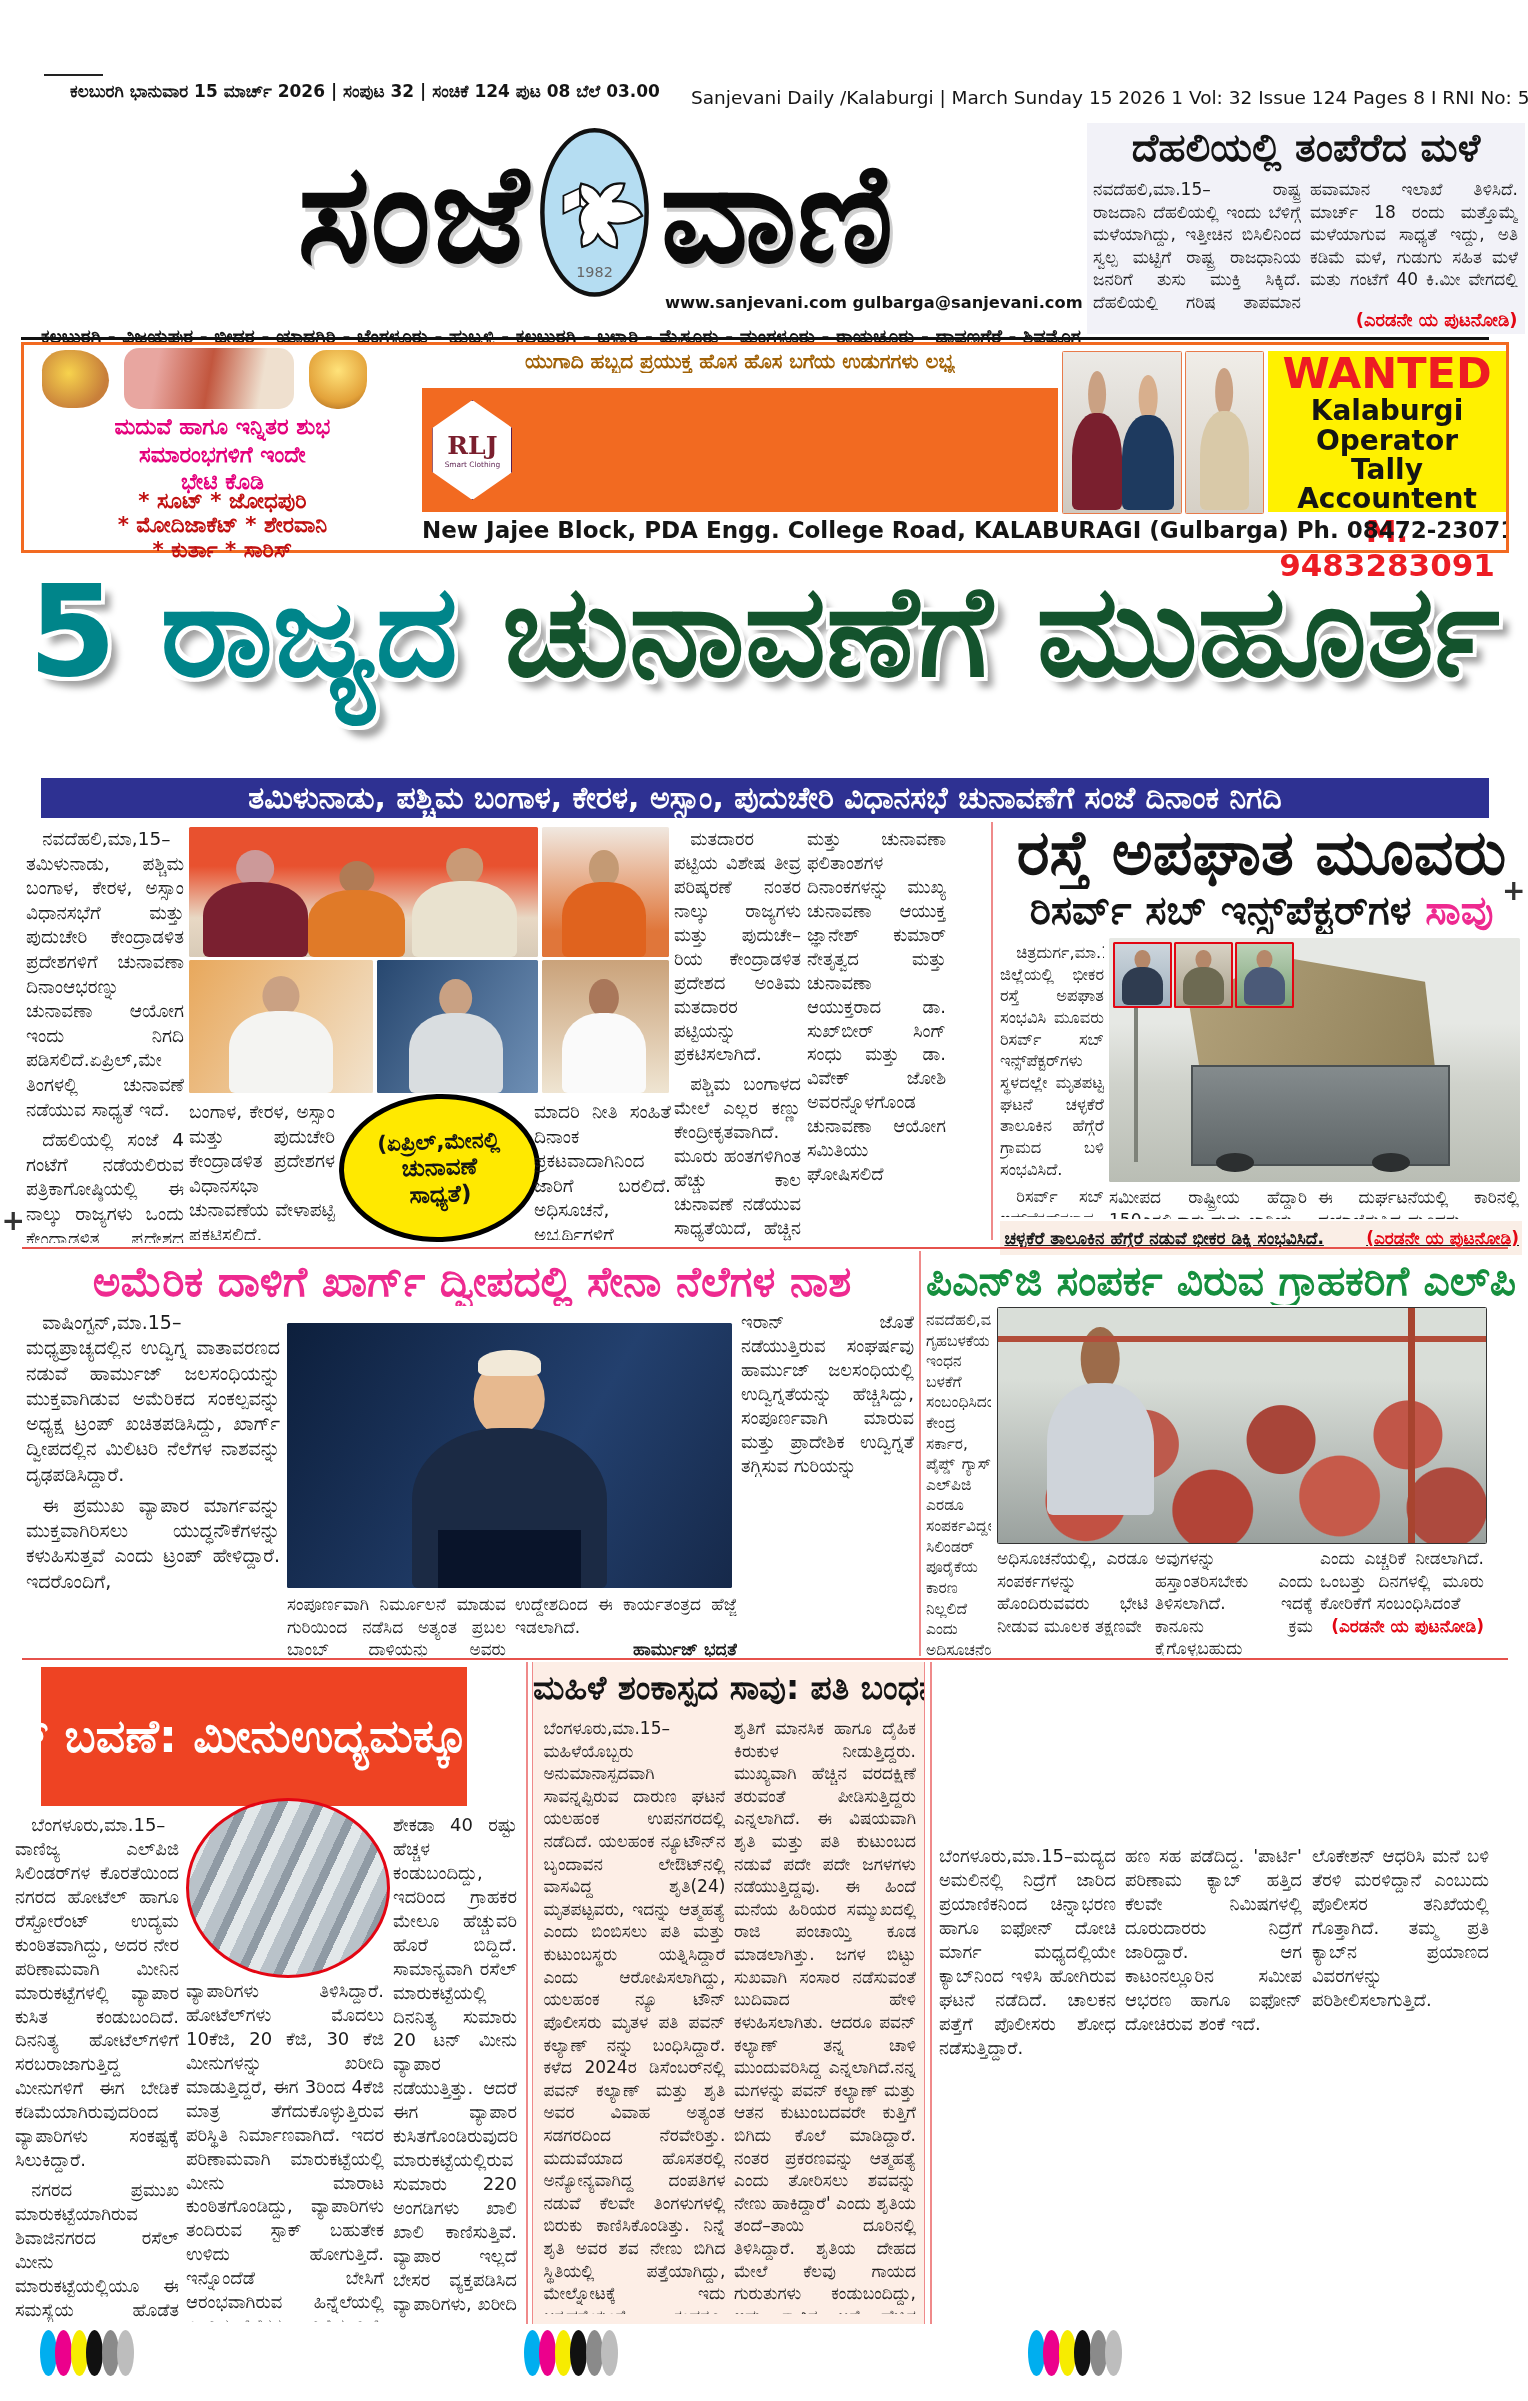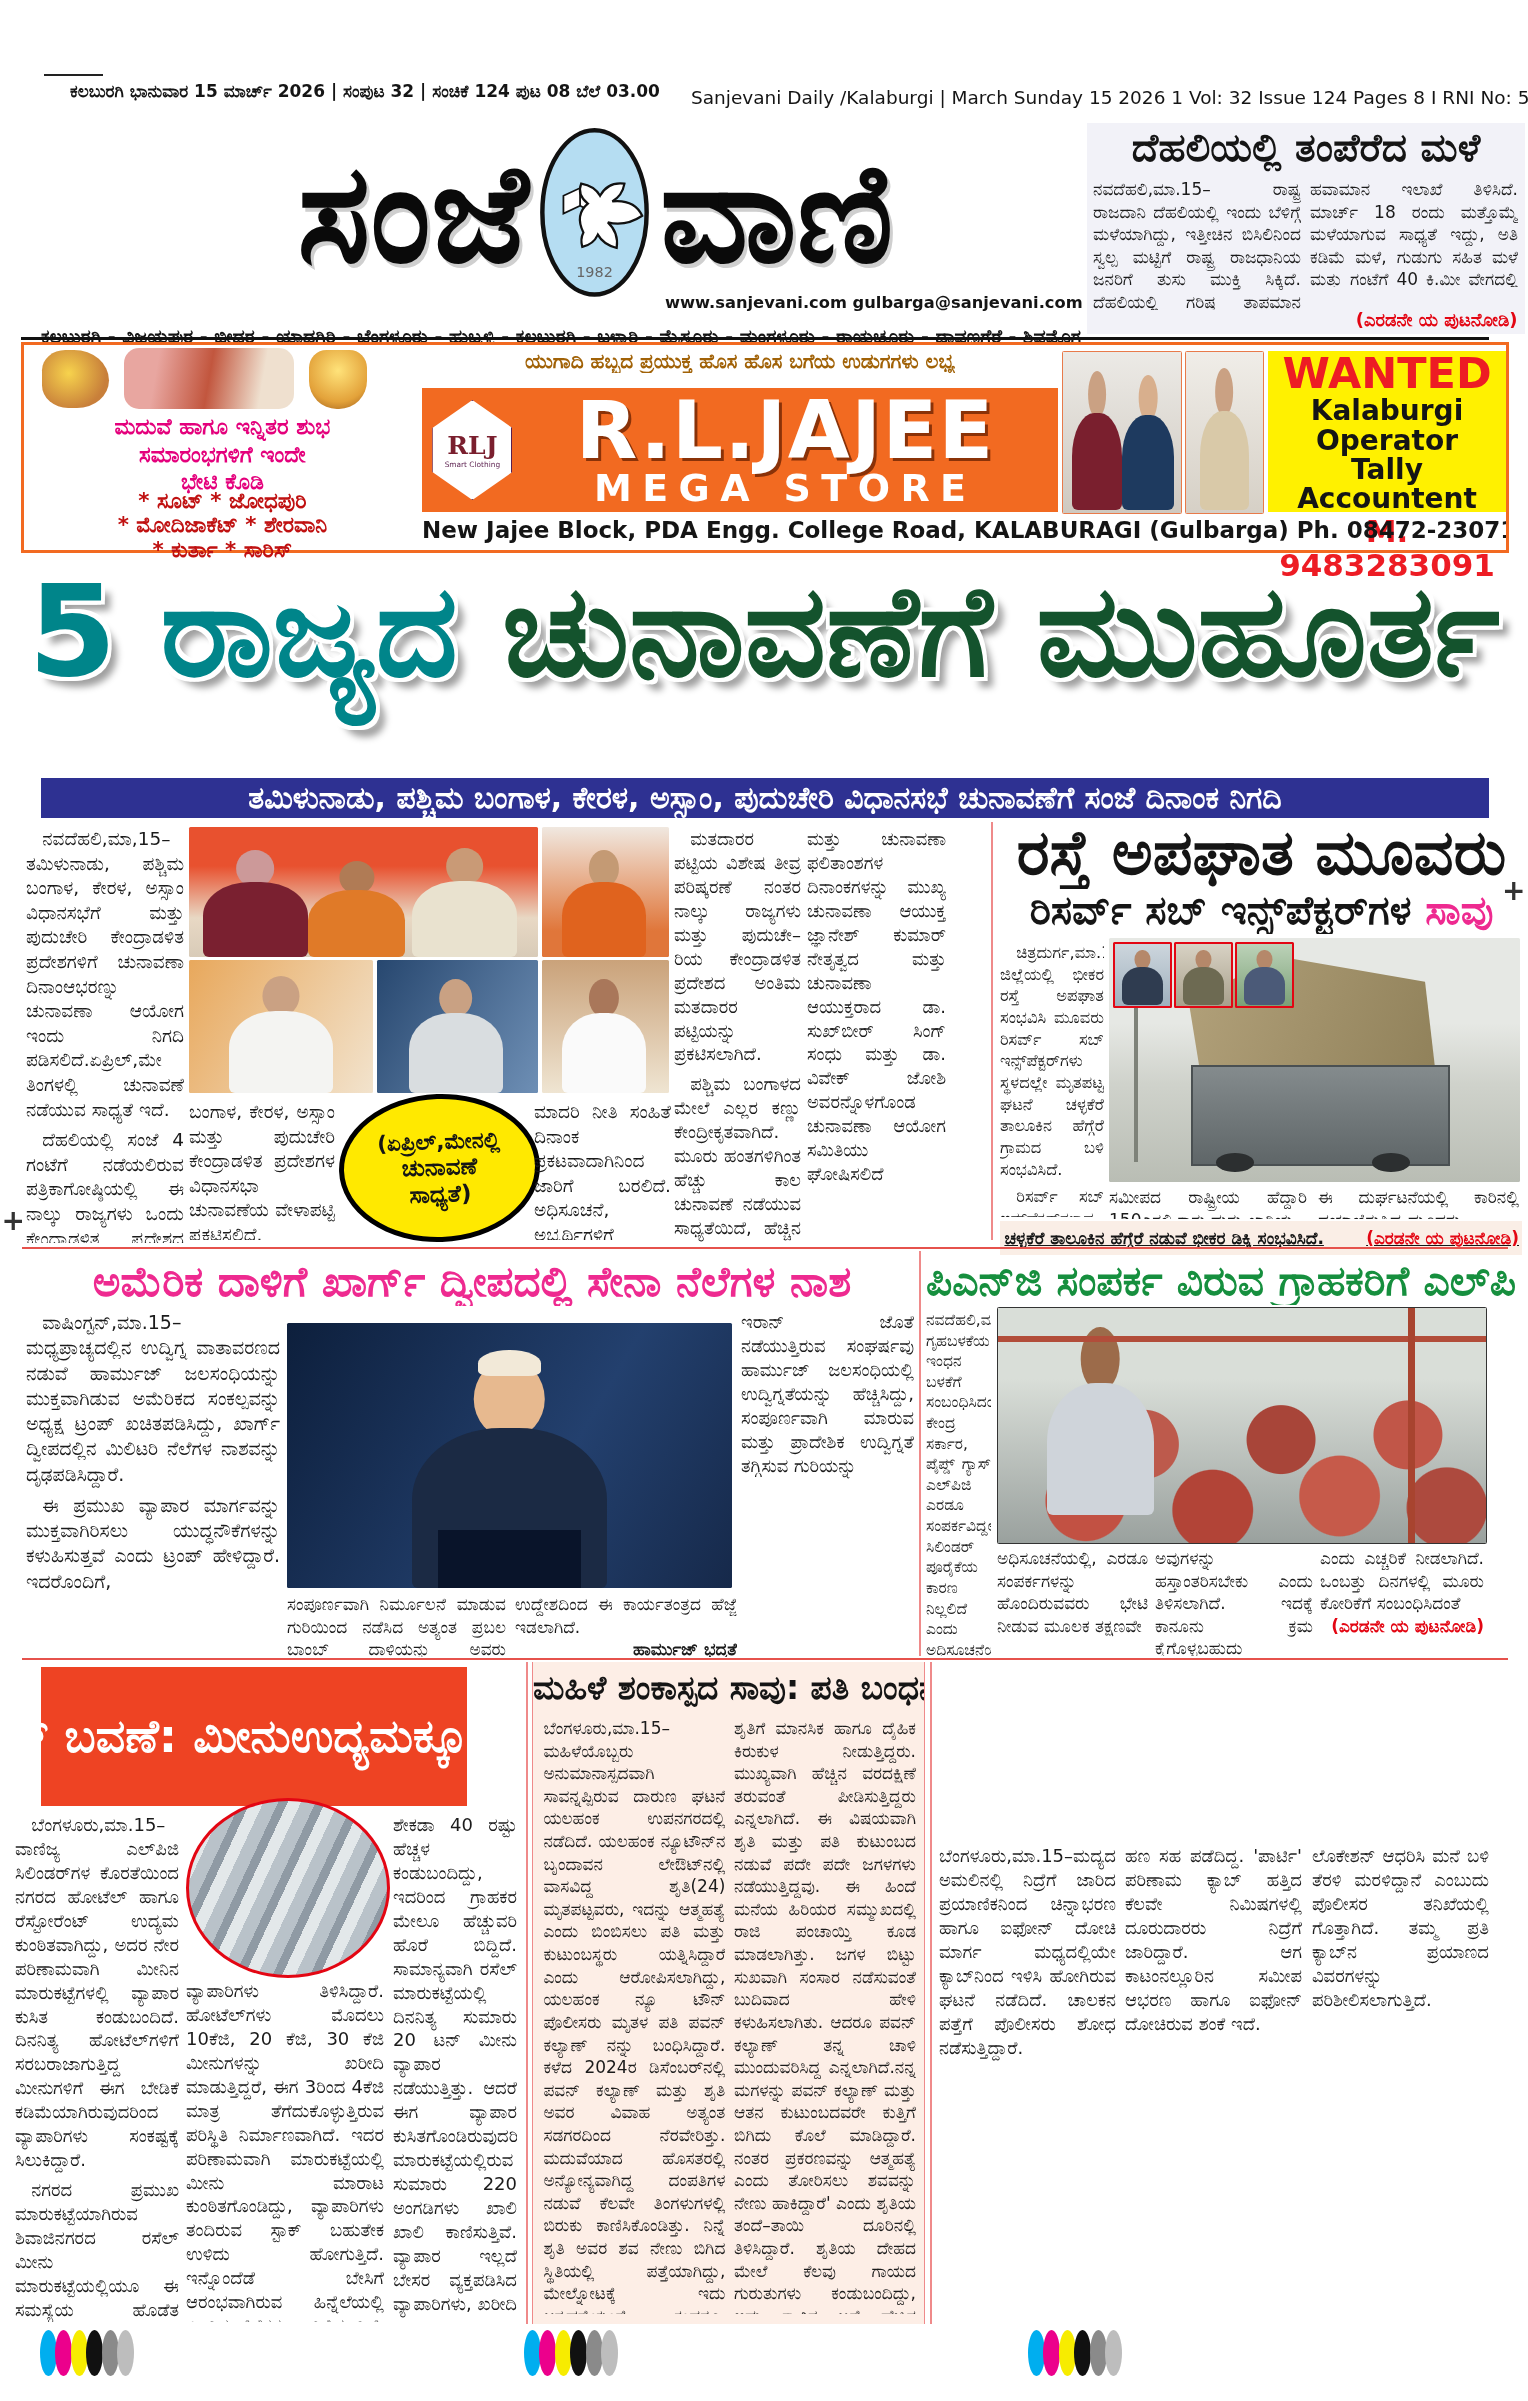--- a/index.html
+++ b/index.html
@@ -75,24 +75,20 @@
       </div>
     </div>
 
     <div class="abs center bold" style="left:398px;top:4.4px;width:636px;font-size:20px;color:#a16207;white-space:nowrap;overflow:hidden;">ಯುಗಾದಿ ಹಬ್ಬದ ಪ್ರಯುಕ್ತ ಹೊಸ ಹೊಸ ಬಗೆಯ ಉಡುಗಗಳು ಲಭ್ಯ</div>
 
     <div class="abs" style="left:398px;top:43px;width:636px;height:124px;background:#f26a21;display:flex;align-items:center;">
       <div style="position:relative;width:78px;height:98px;margin-left:10.4px;background:#fff;clip-path:polygon(50% 0,100% 28%,100% 72%,50% 100%,0 72%,0 28%);display:flex;flex-direction:column;align-items:center;justify-content:center;border:1.5px solid #5b1f4e;">
         <span style="font-size:25px;font-weight:bold;color:#7a1f2e;font-family:'DejaVu Serif','Liberation Serif',serif;">RLJ</span>
         <span style="font-size:7.4px;color:#5b1f4e;">Smart Clothing</span>
       </div>
-      <div style="flex:1;text-align:center;">
-        <div style="font-size:80px;font-weight:900;color:#fff;line-height:.95;text-shadow:3px 3px 0 #8a3208;letter-spacing:1.5px;">R.L.JAJEE</div>
-        <div style="font-size:38px;font-weight:900;color:#fff;letter-spacing:10.4px;line-height:1;">MEGA STORE</div>
-      </div>
     </div>
 
     <div class="photo" style="left:1038px;top:6px;width:118px;height:161px;background:linear-gradient(#eceae6,#cfc9c0);border:1.5px solid #e87a4a;">
       <div class="fig" style="--skin:#caa183;--cloth:#7a1f2e;left:8%;top:12%;width:42%;height:86%;"></div>
       <div class="fig" style="--skin:#d8af8d;--cloth:#1e3a5f;left:50%;top:14%;width:44%;height:84%;"></div>
     </div>
     <div class="photo" style="left:1161px;top:6px;width:77px;height:161px;background:linear-gradient(#f0ede8,#d6d0c6);border:1.5px solid #e87a4a;">
       <div class="fig" style="--skin:#caa183;--cloth:#d9c9a8;left:18%;top:10%;width:64%;height:88%;"></div>
     </div>
 

